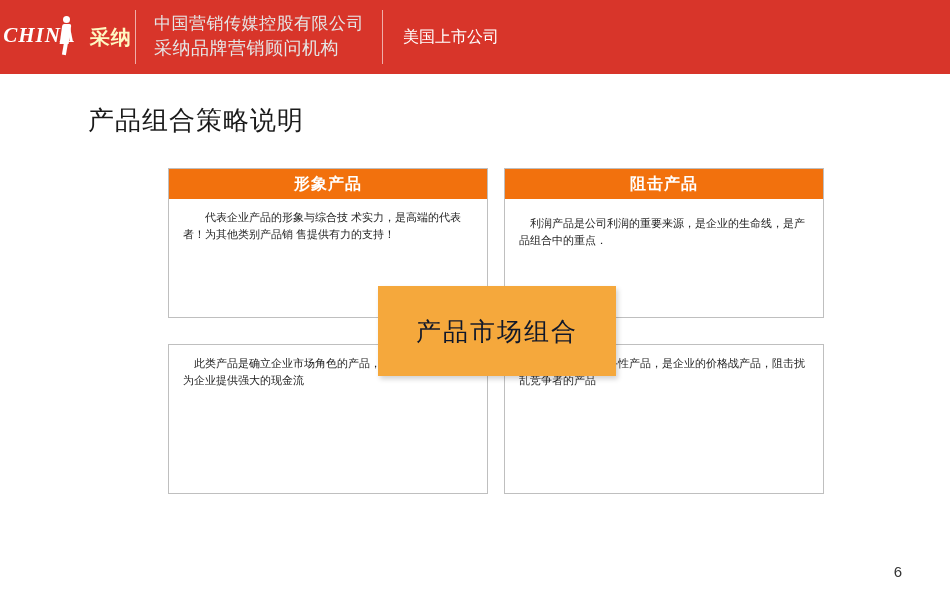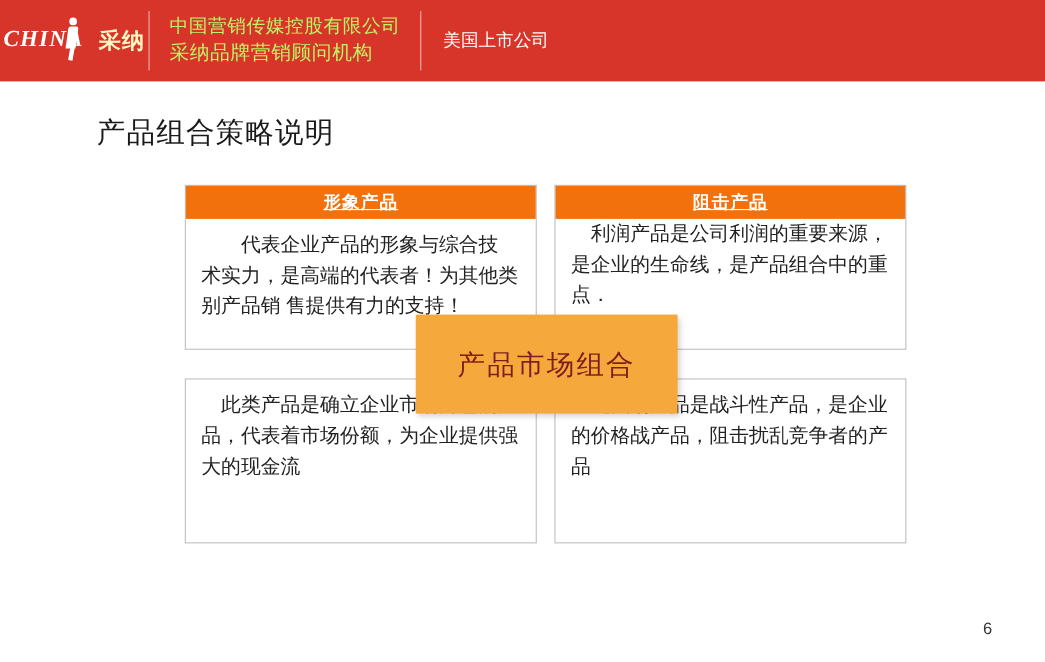--- a/index.html
+++ b/index.html
@@ -89,21 +89,21 @@
   }
   .logo-divider {
     width: 1px;
     height: 54px;
     background: rgba(255,255,255,0.6);
     margin: 0 0 0 0;
     flex: 0 0 auto;
   }
   .header-center {
     padding: 0 18px;
-    color: #bef264;
+    color: #e5e5e5;
     line-height: 1.35;
   }
   .header-center .line1 {
     font-size: 17px;
     letter-spacing: 0.5px;
   }
   .header-center .line2 {
     font-size: 18px;
     font-weight: normal;
     letter-spacing: 0.5px;
@@ -153,47 +153,46 @@
     height: 30px;
     background: #f2710d;
     color: #ffffff;
     font-size: 16px;
     font-weight: bold;
     display: flex;
     align-items: center;
     justify-content: center;
     flex: 0 0 auto;
     letter-spacing: 1px;
-    text-decoration: underline;
   }
   .q-body {
     flex: 1 1 auto;
-    font-size: 18px;
+    font-size: 11px;
     color: #222222;
     line-height: 1.55;
     padding: 10px 14px 6px 14px;
     box-sizing: border-box;
   }
   .q-tl .q-body { text-indent: 2em; }
-  .q-tr .q-body { text-indent: 1em; padding-top: 0; }
+  .q-tr .q-body { text-indent: 1em; padding-top: 16px; }
   .q-bl .q-body { text-indent: 1em; }
   .q-br .q-body { text-indent: 1em; }
 
   
   .center-badge {
     position: absolute;
     left: 210px;
     top: 118px;
     width: 238px;
     height: 90px;
     background: #f5a83c;
     display: flex;
     align-items: center;
     justify-content: center;
-    color: #7f1d1d;
+    color: #0f172a;
     font-size: 25px;
     letter-spacing: 2px;
     box-shadow: 2px 3px 5px rgba(0,0,0,0.18);
   }
 
   
   .page-number {
     position: absolute;
     right: 48px;
     bottom: 22px;

